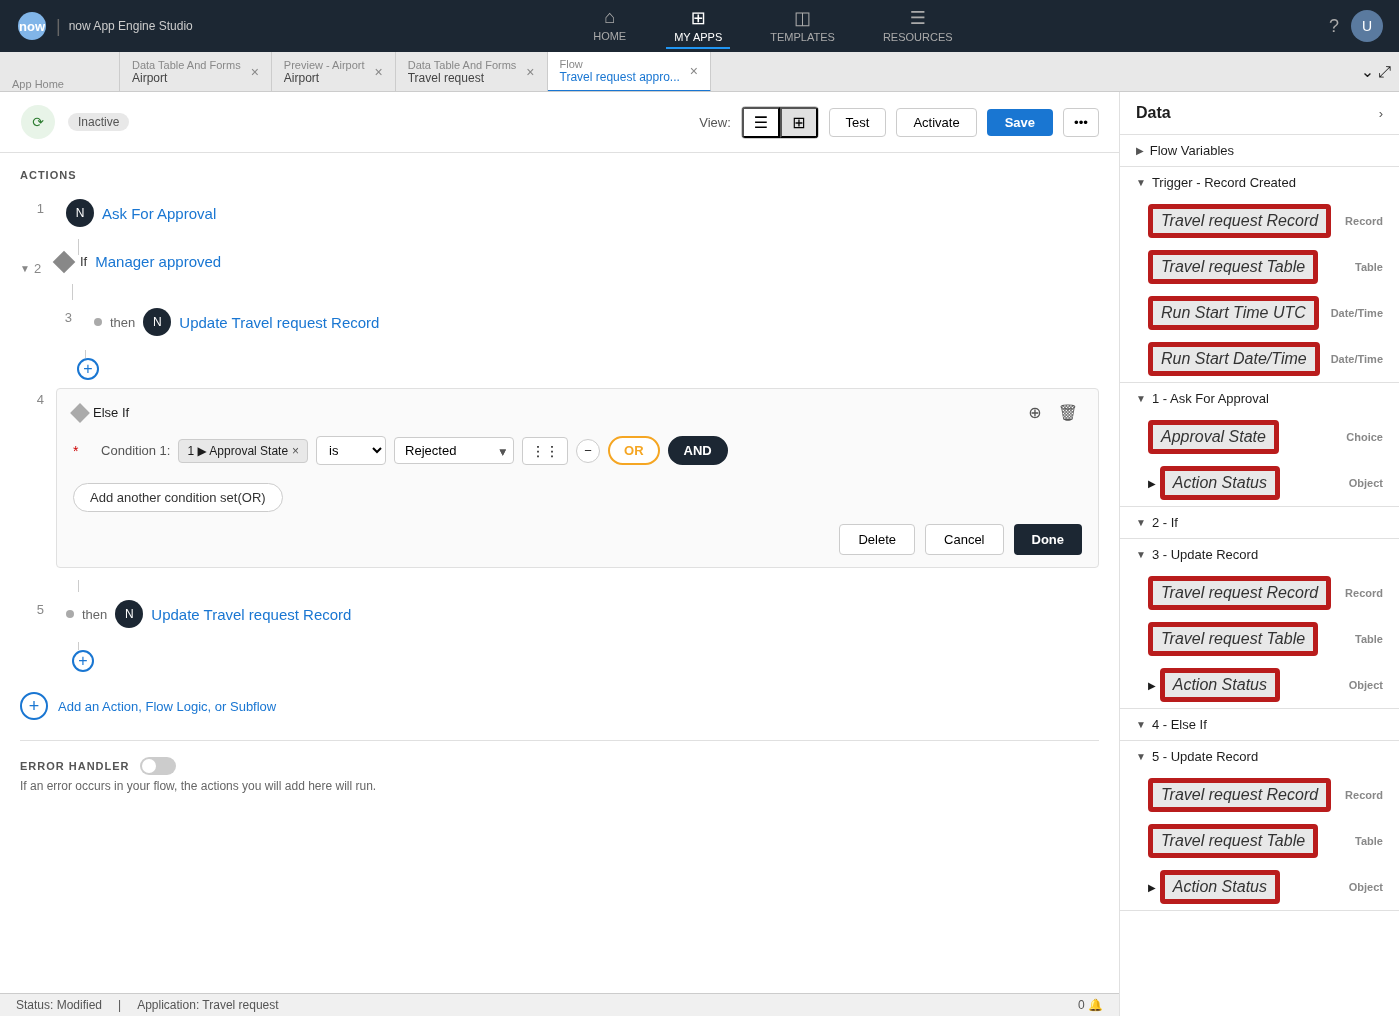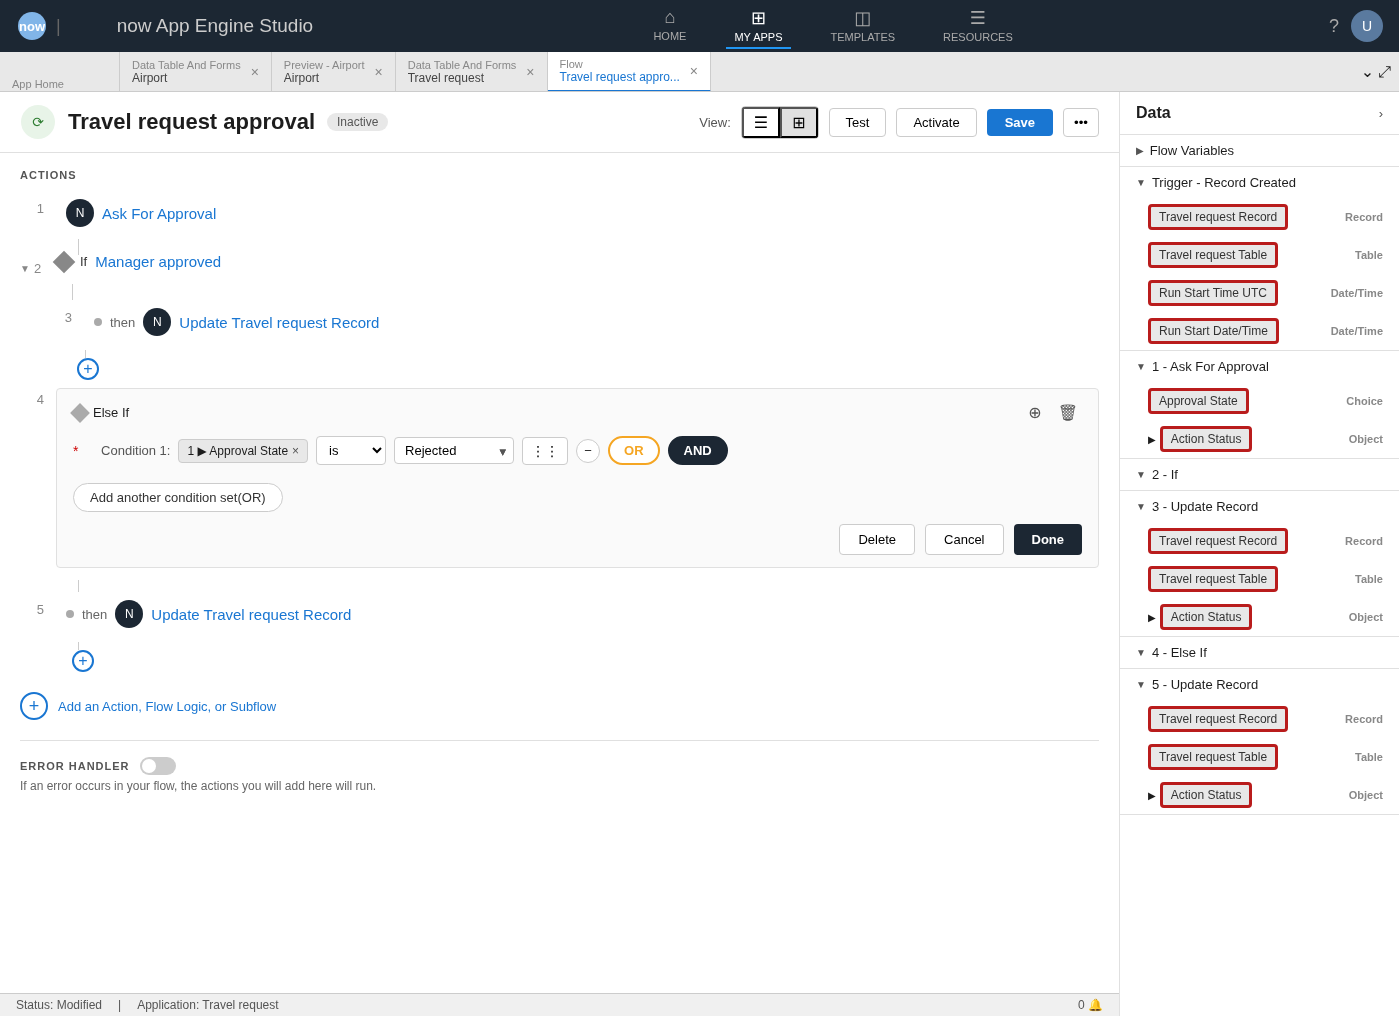--- a/index.html
+++ b/index.html
@@ -113,34 +113,34 @@
     
     .right-panel { width: 280px; background: #fff; border-left: 1px solid #e0e0e0; overflow-y: auto; flex-shrink: 0; }
     .panel-header { display: flex; align-items: center; justify-content: space-between; padding: 12px 16px; border-bottom: 1px solid #e0e0e0; }
     .panel-title { font-size: 16px; font-weight: 600; }
     .panel-expand { cursor: pointer; color: #555; }
 
     .panel-section { border-bottom: 1px solid #e0e0e0; }
     .panel-section-header { display: flex; align-items: center; gap: 6px; padding: 8px 16px; cursor: pointer; font-size: 13px; font-weight: 500; }
     .panel-section-header .arrow { font-size: 10px; color: #555; }
     .panel-item { display: flex; align-items: center; justify-content: space-between; padding: 6px 16px 6px 28px; }
-    .panel-tag { background: #e8e8e8; border: 3px solid #b91c1c; border-radius: 4px; padding: 3px 8px; font-size: 12px; color: #333; cursor: pointer; }
+    .panel-tag { background: #e8e8e8; border: 5px solid #b91c1c; border-radius: 4px; padding: 3px 8px; font-size: 16px; color: #333; cursor: pointer; font-style: italic; }
     .panel-type { color: #888; font-size: 11px; font-weight: bold; }
   </style>
 </head>
 <body>
 
 <div class="top-nav">
   <div class="logo">
     <svg class="logo-icon" viewBox="0 0 32 32" width="32" height="32">
       <circle cx="16" cy="16" r="14" fill="#81b5e8"></circle>
       <text x="16" y="21" text-anchor="middle" fill="#fff" font-size="13" font-weight="bold">now</text>
     </svg>
     <span style="color:#666;font-size:18px;">|</span>
-    <span style="color:#ccc;font-size:19px;margin-left:48px;">now App Engine Studio</span>
+    <span style="color:#ccc;font-size:12px;">now App Engine Studio</span>
   </div>
 
   <div class="nav-items">
     <div class="nav-item">
       <span class="nav-icon">⌂</span>
       <span>HOME</span>
     </div>
     <div class="nav-item active">
       <span class="nav-icon">⊞</span>
       <span>MY APPS</span>
@@ -204,21 +204,20 @@
 
 <div class="main-content">
 
   <div class="flow-editor">
 
     <div class="page-header">
       <svg width="36" height="36" viewBox="0 0 36 36">
         <circle cx="18" cy="18" r="17" fill="#e8f4e8"></circle>
         <text x="18" y="23" text-anchor="middle" fill="#2e7d32" font-size="14">⟳</text>
       </svg>
-      <span class="page-title">Travel request approval</span>
       <span class="status-badge">Inactive</span>
       <div class="header-right">
         <span class="view-label">View:</span>
         <div class="view-toggles">
           <button class="view-btn">☰</button>
           <button class="view-btn active">⊞</button>
         </div>
         <button class="btn-test">Test</button>
         <button class="btn-activate">Activate</button>
         <button class="btn-save">Save</button>

